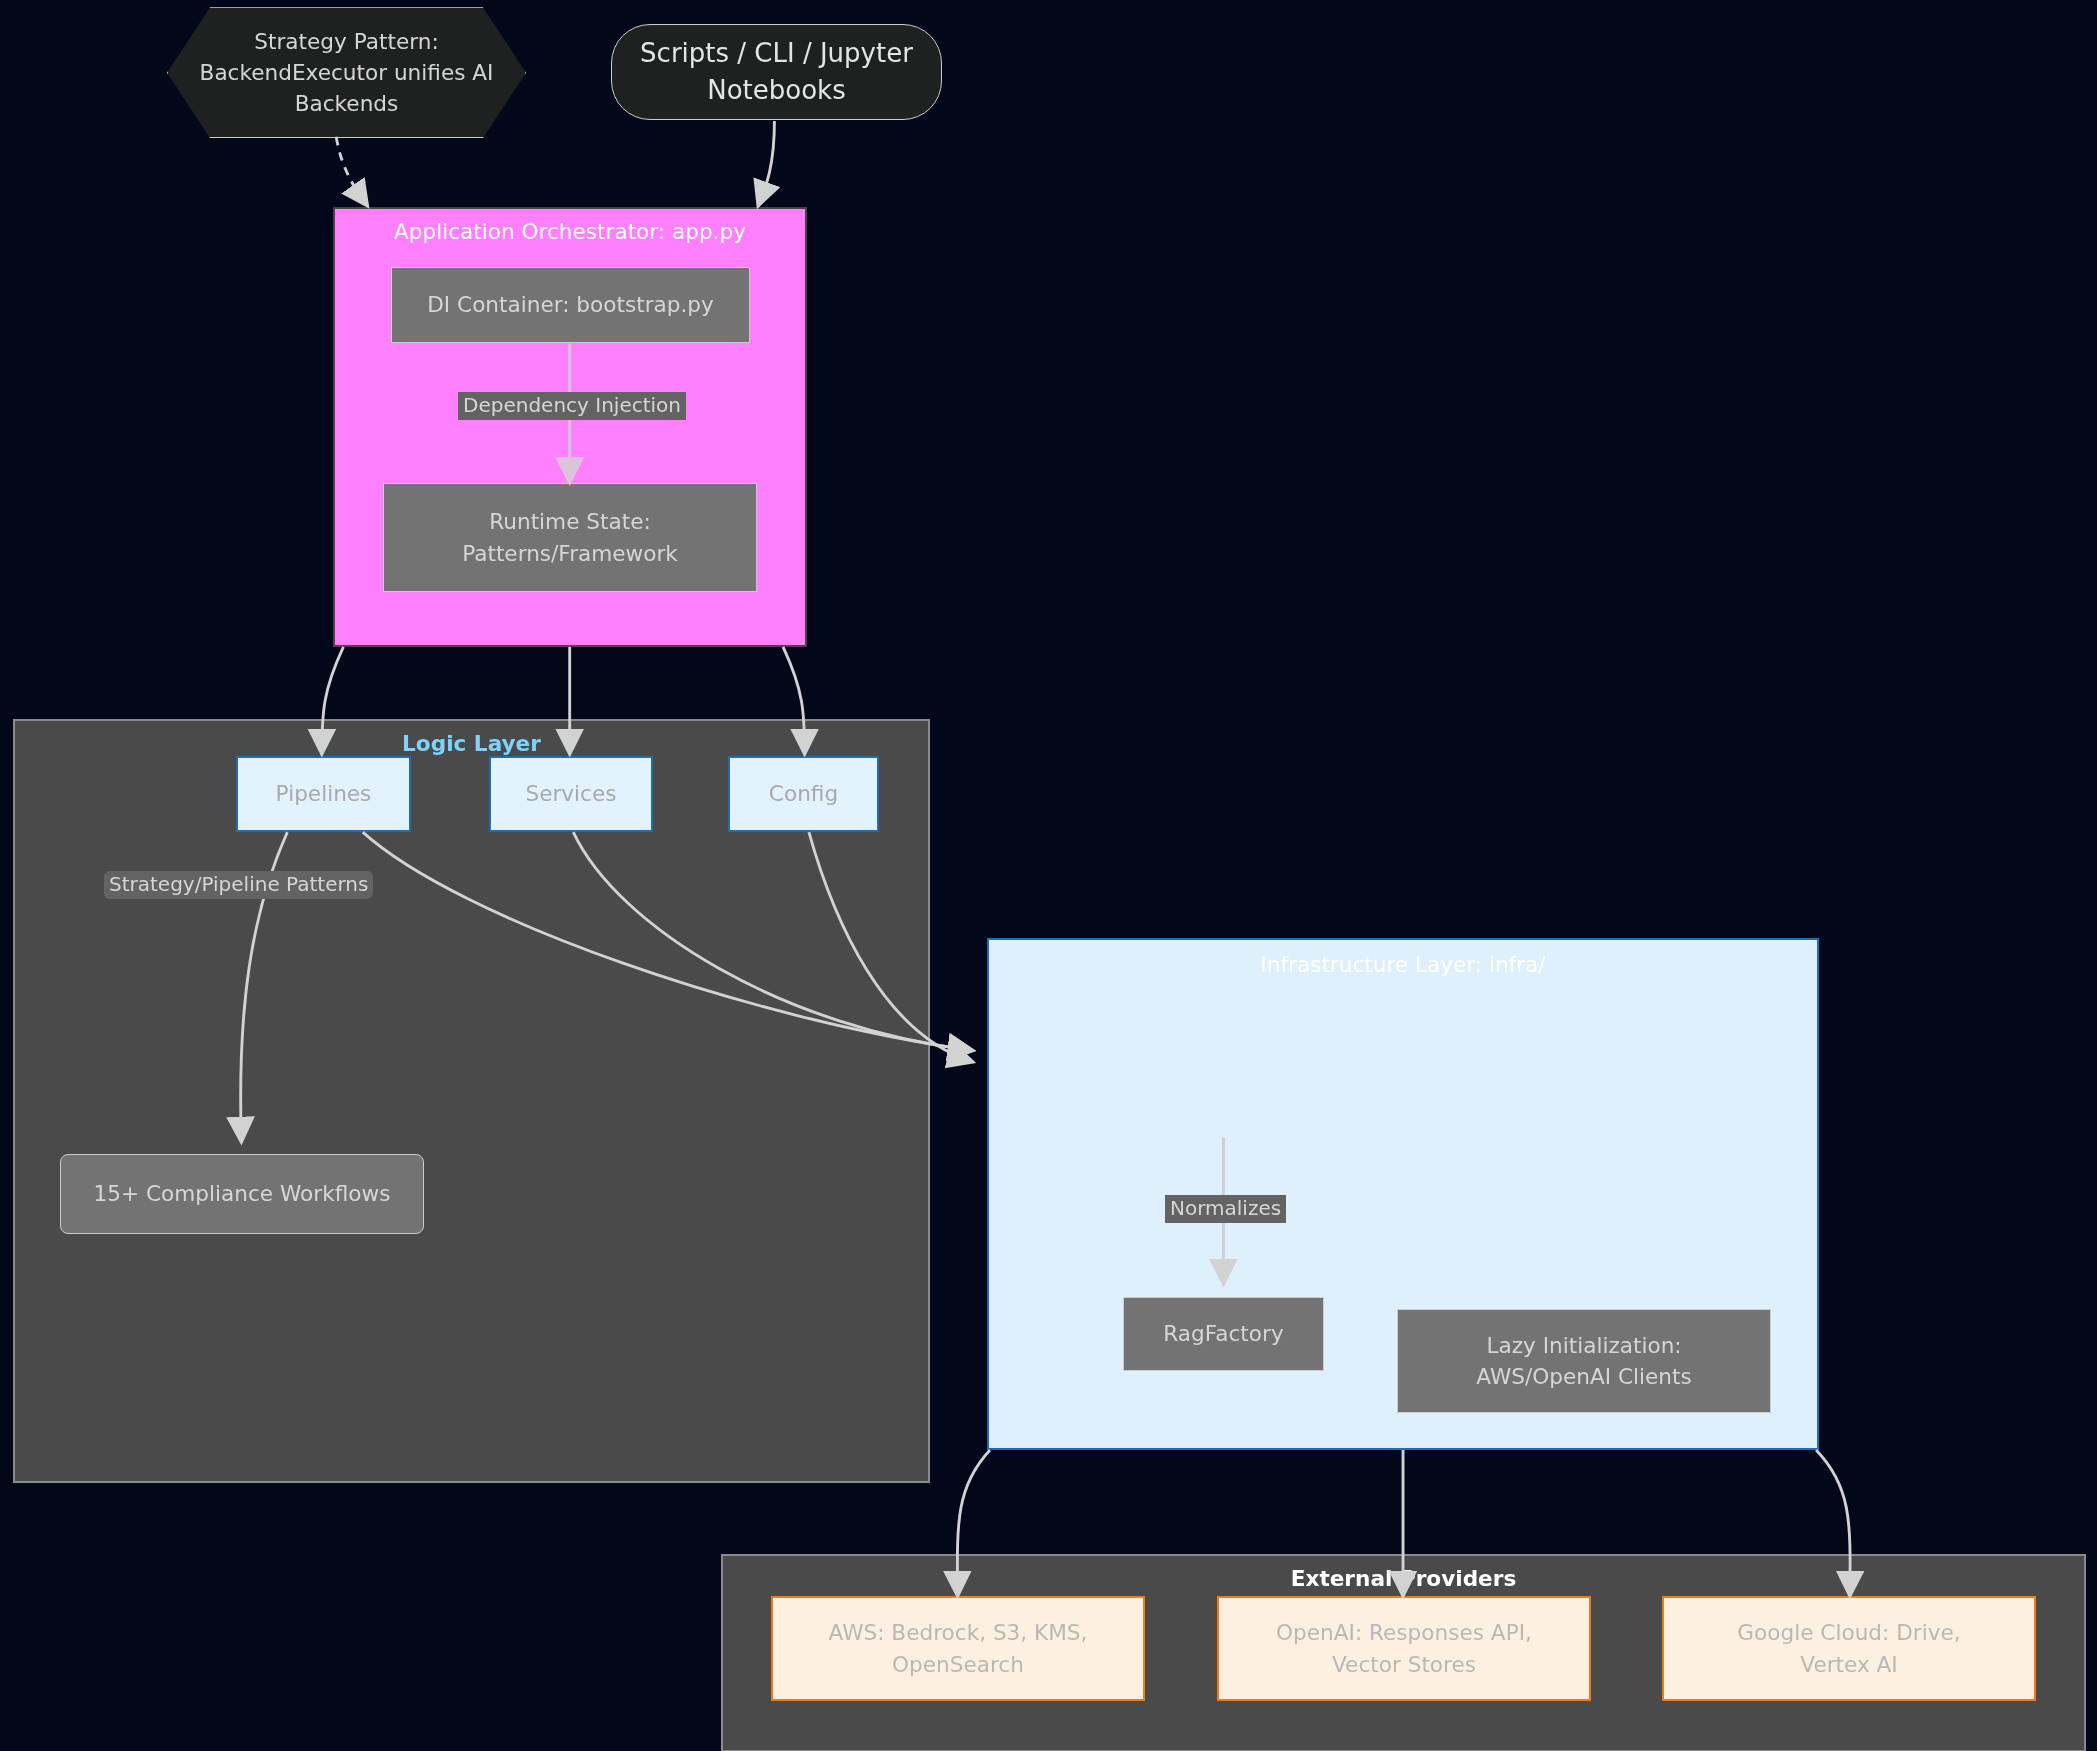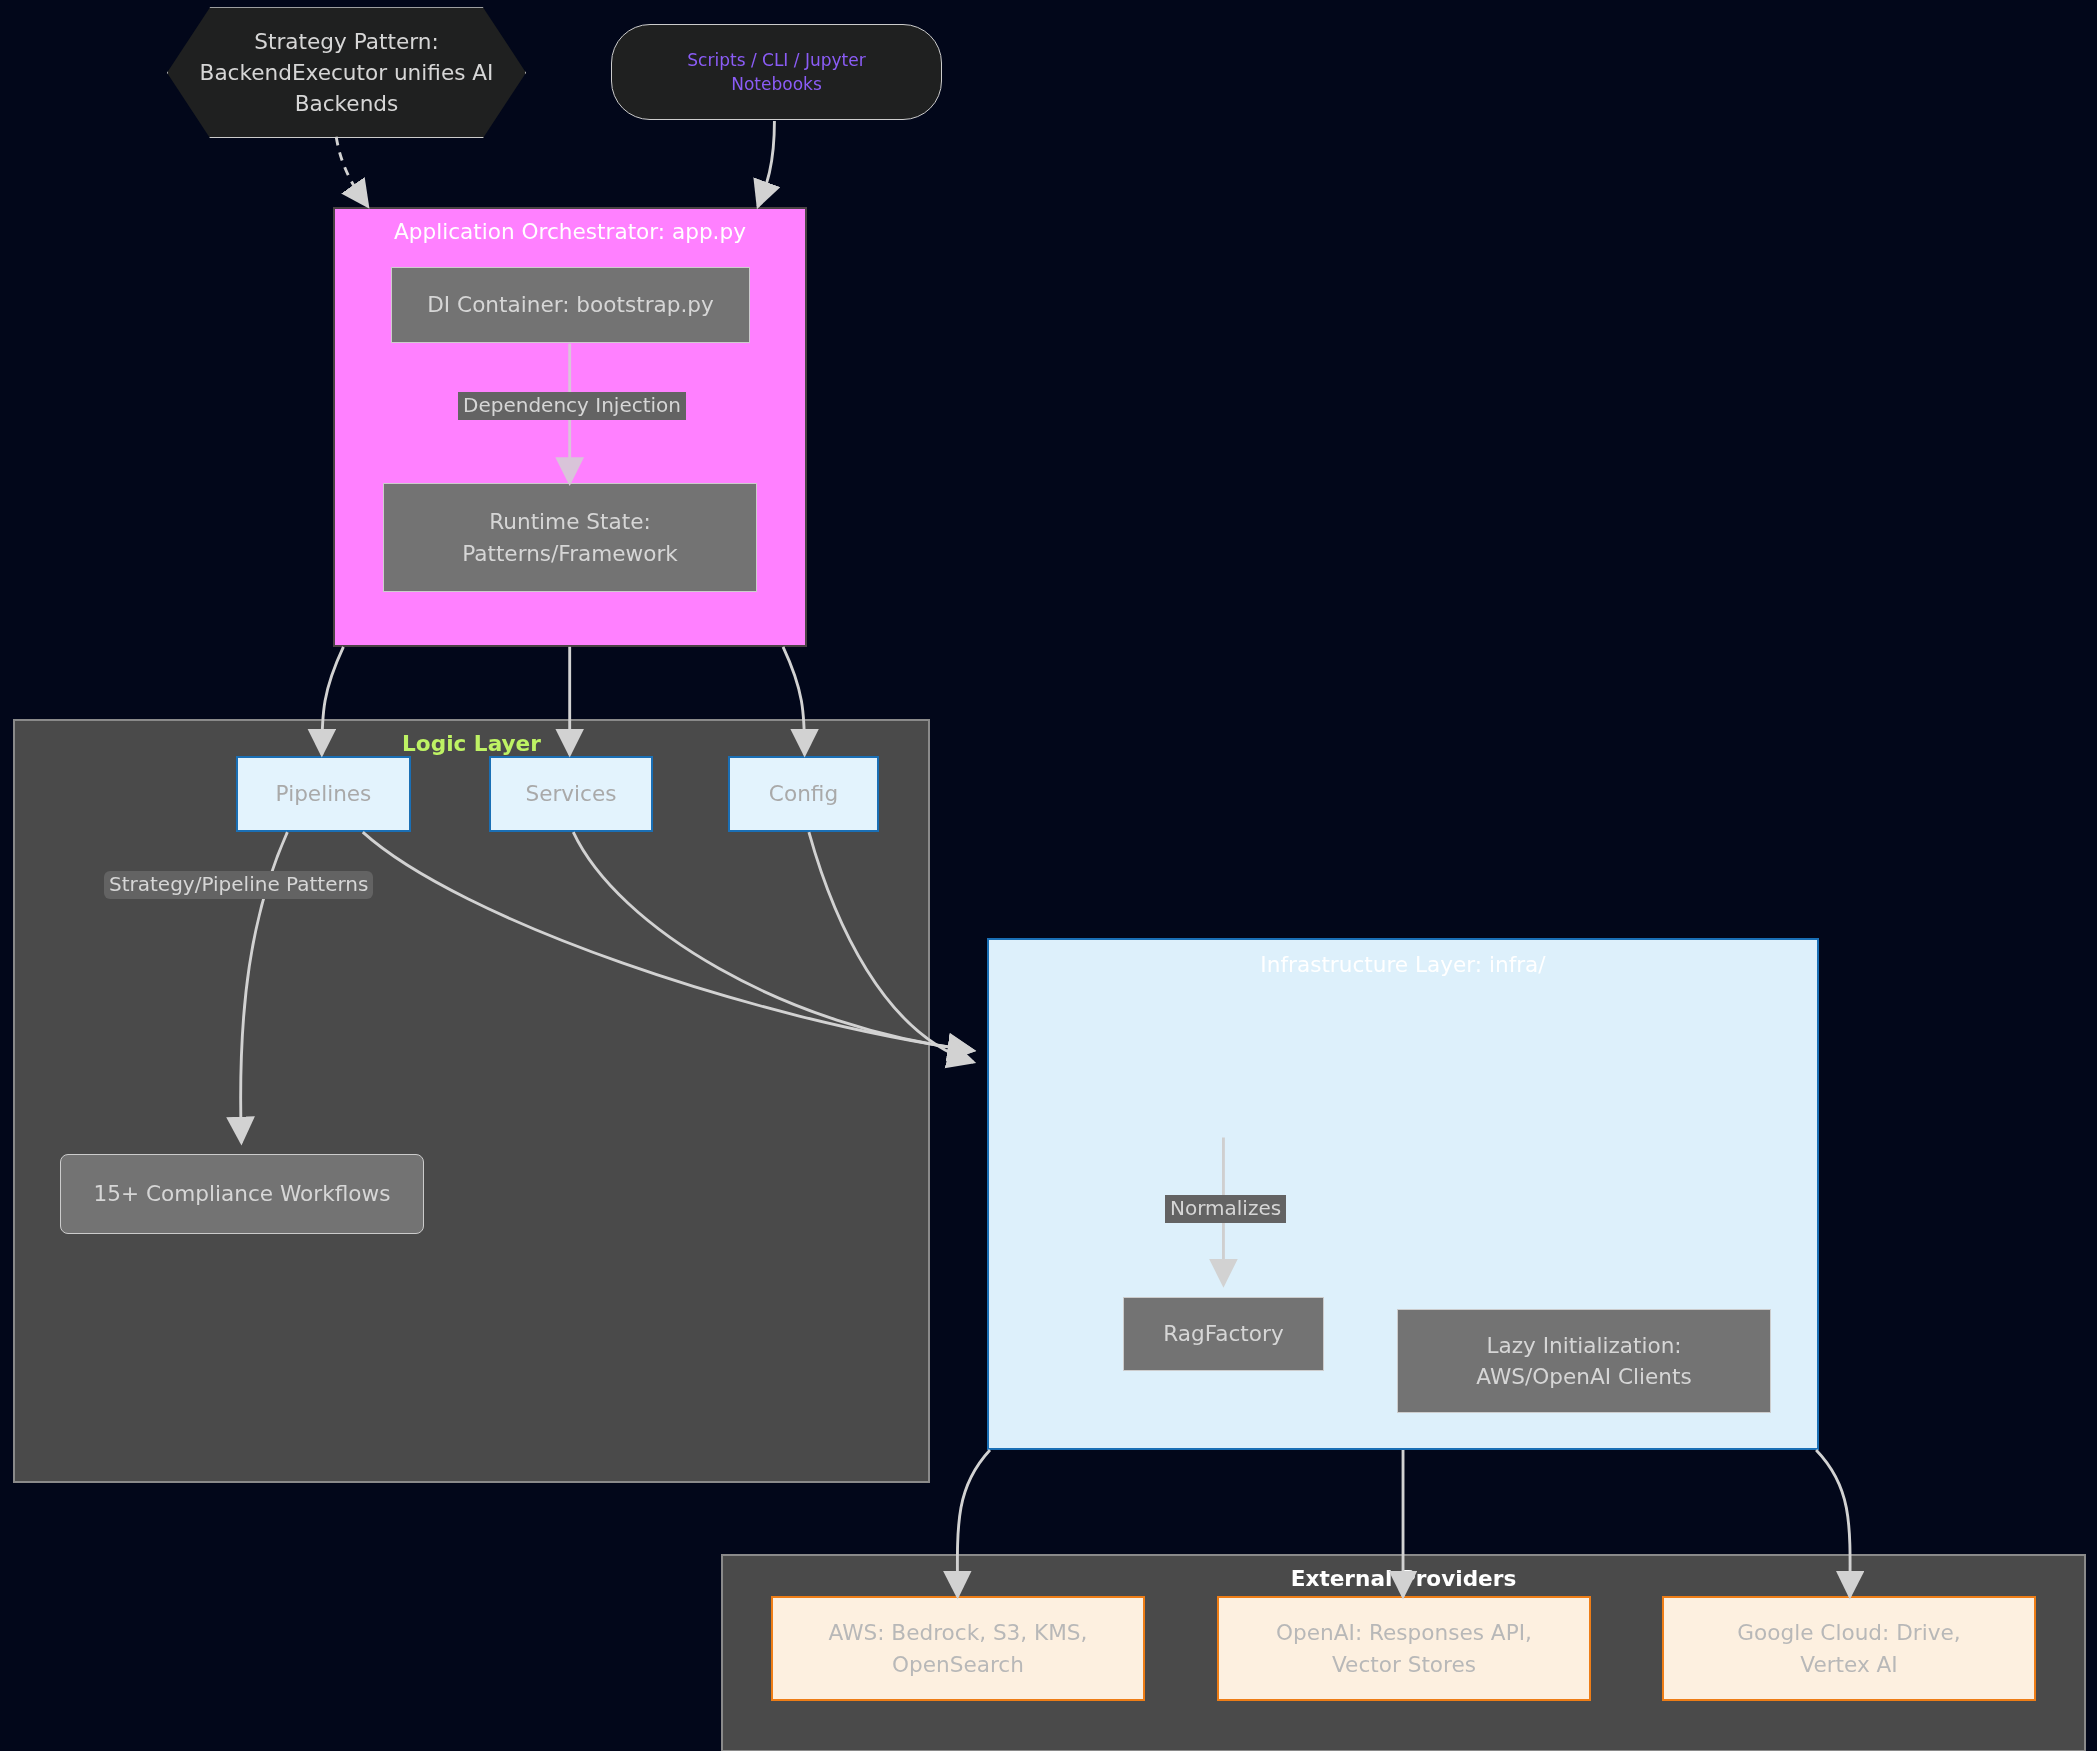--- a/index.html
+++ b/index.html
@@ -50,21 +50,21 @@
     border: 2.9px solid #4a4244;
   }
   .sg-orchestrator > .subgraph-title {
     color: #ffffff;
     font-weight: 400;
   }
   .sg-logic {
     background: #4a4a4a;
     border: 2.2px solid #8a8a8a;
   }
-  .sg-logic > .subgraph-title { color: #bef264; }
+  .sg-logic > .subgraph-title { color: #7dd3fc; }
   .sg-infra {
     background: #ddf0fb;
     border: 2.9px solid #1a6fb5;
   }
   .sg-infra > .subgraph-title { color: #ffffff; font-weight: 400; }
   .sg-external {
     background: #4a4a4a;
     border: 2.2px solid #8a8a8a;
   }
   .sg-external > .subgraph-title { color: #ffffff; }
@@ -100,22 +100,22 @@
     clip-path: polygon(12% 0%, 88% 0%, 100% 50%, 88% 100%, 12% 100%, 0% 50%);
   }
   .hex-label {
     position: relative;
     z-index: 2;
     padding: 0 32px;
   }
   .node-stadium {
     background: #1f2020;
     border: 1.4px solid #cccccc;
-    color: #8b5cf6;
-    font-size: 17px;
+    color: #e5e5e5;
+    font-size: 26px;
     border-radius: 39px;
   }
   .node-lightblue {
     background: #e3f3fd;
     border: 2.2px solid #1a6fb5;
     color: #a9a9a9;
     font-size: 21.6px;
   }
   .node-cream {
     background: #fdf0e0;

